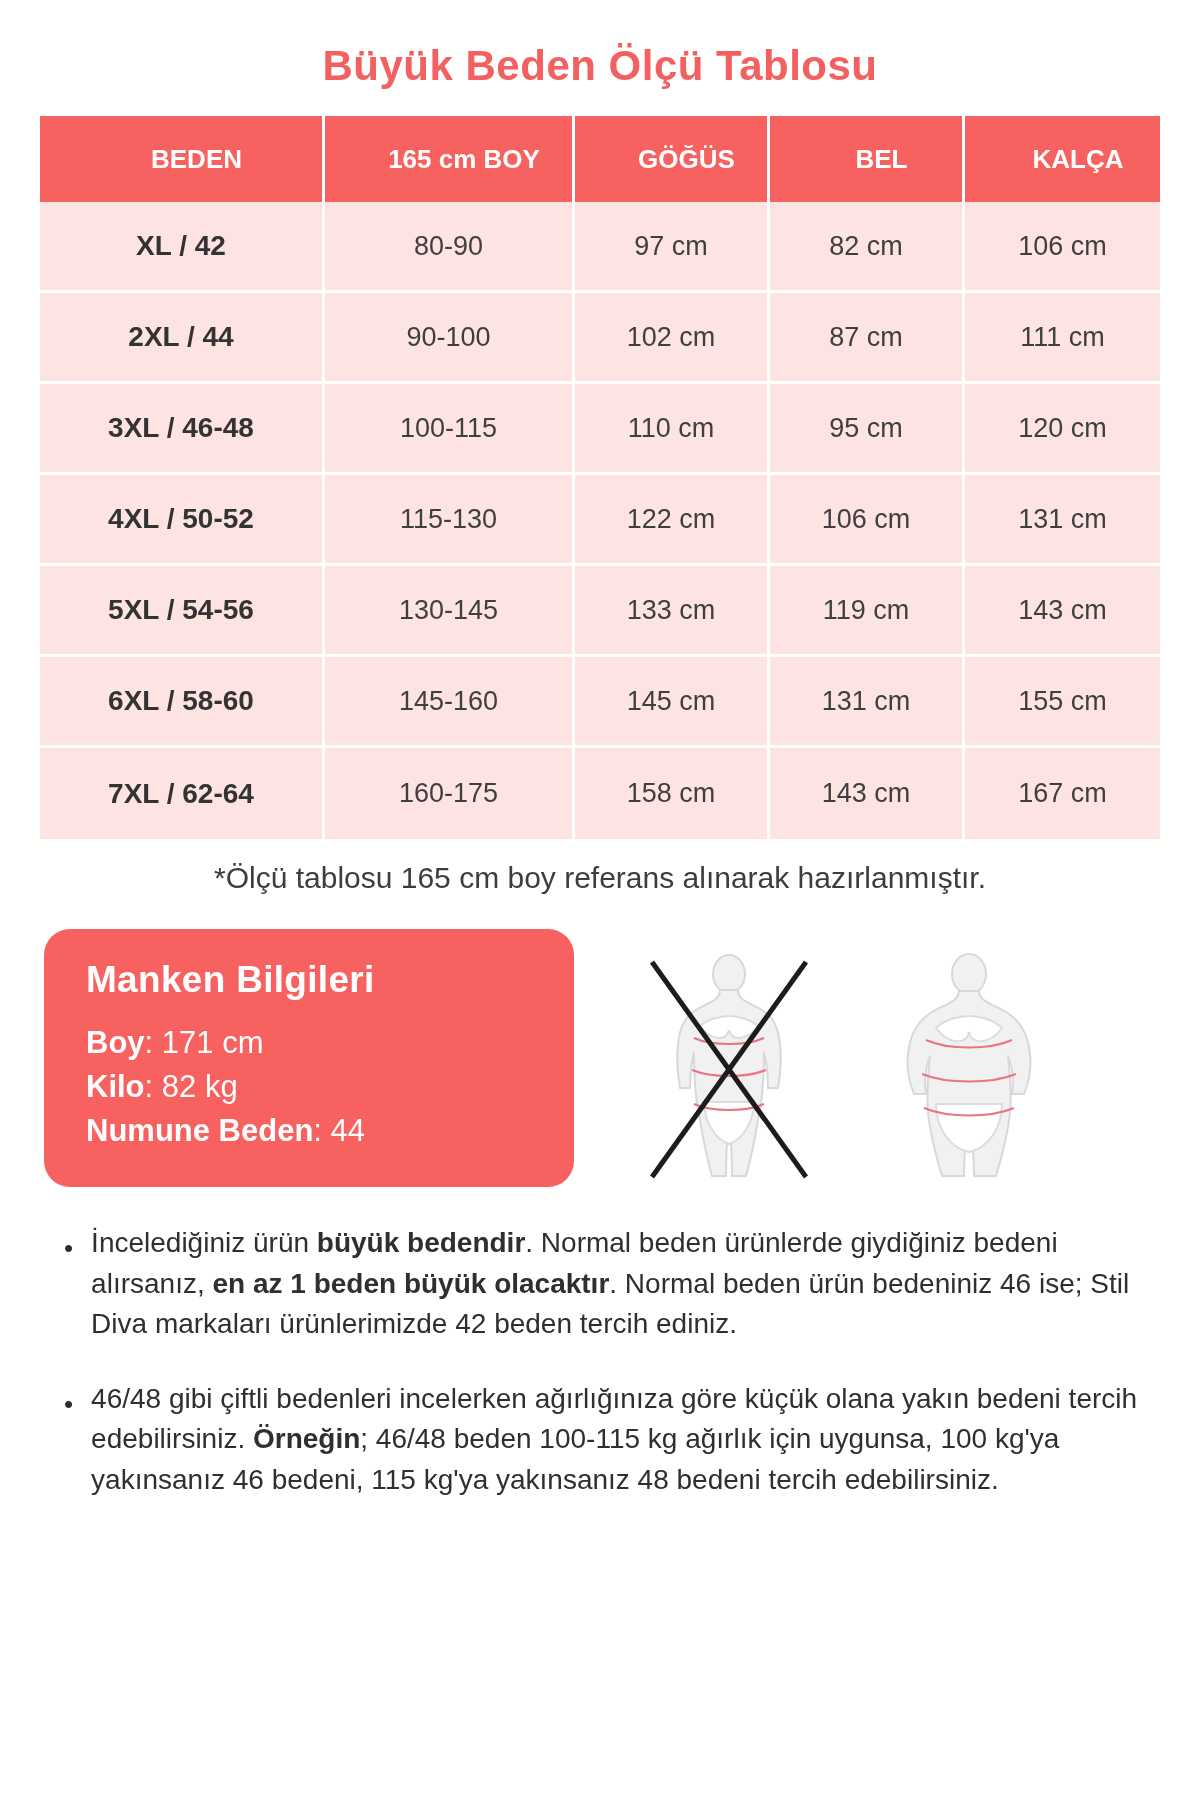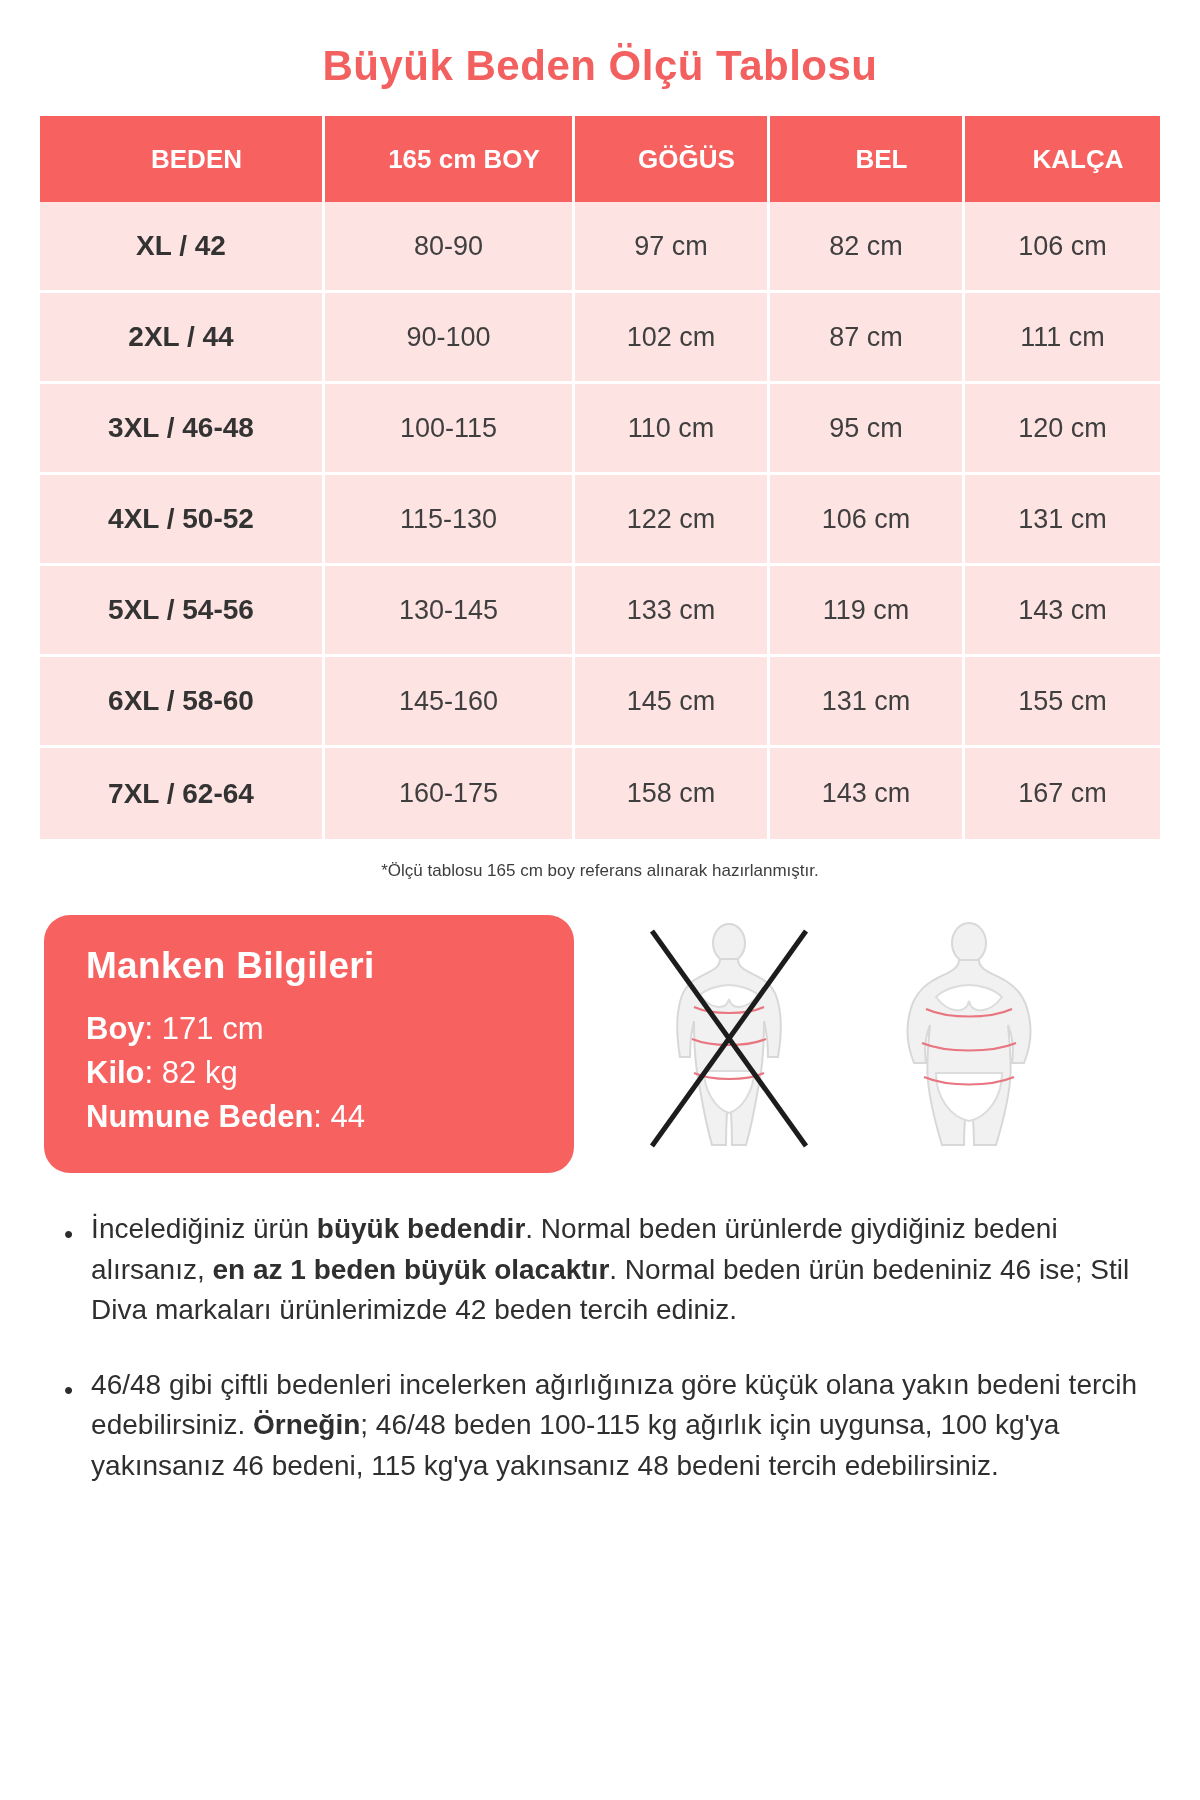--- a/index.html
+++ b/index.html
@@ -71,29 +71,29 @@
 
   .col-beden  { width: 285px; }
   .col-boy    { width: 250px; }
   .col-gogus  { width: 195px; }
   .col-bel    { width: 195px; }
   .col-kalca  { width: 195px; }
 
   
   .footnote {
     text-align: center;
-    font-size: 17px;
+    font-size: 30px;
     color: #3d3d3d;
     margin: 22px 0 8px 0;
   }
 
   
   .model-row {
     display: flex;
-    align-items: flex-start;
+    align-items: flex-end;
     margin-top: 34px;
     padding-left: 4px;
   }
   .model-card {
     background: #f7615f;
     border-radius: 26px;
     width: 530px;
     padding: 30px 38px 34px 42px;
     color: #ffffff;
   }

